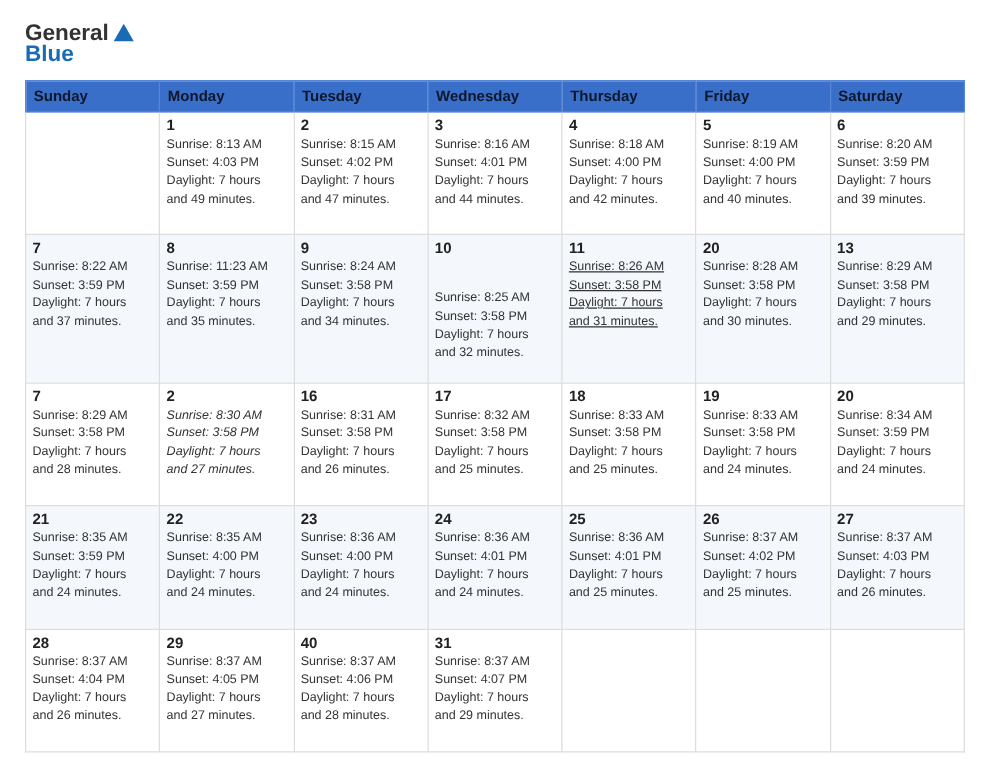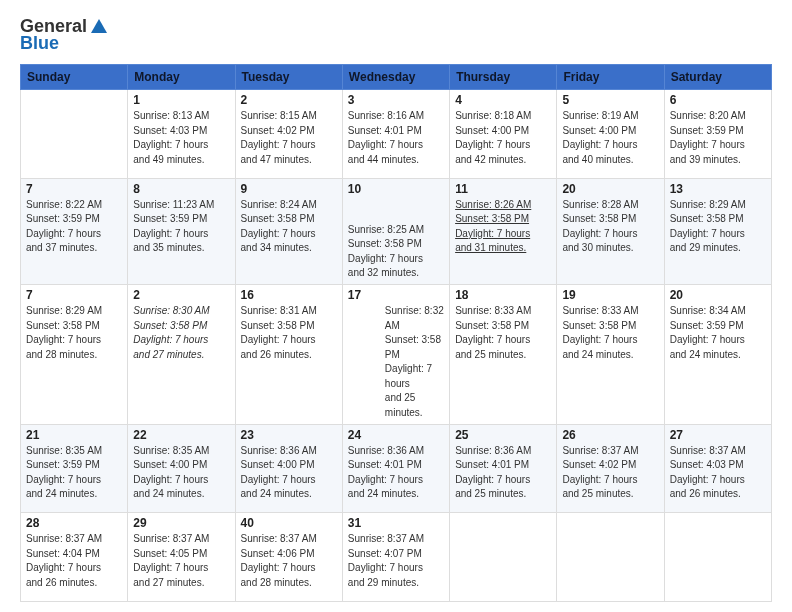--- a/index.html
+++ b/index.html
@@ -249,21 +249,21 @@
           </td>
           <td>
             <span class="day-number">16</span>
             <div class="day-info" style="white-space: pre-line;">Sunrise: 8:31 AM
 Sunset: 3:58 PM
 Daylight: 7 hours
 and 26 minutes.</div>
           </td>
           <td>
             <span class="day-number">17</span>
-            <div class="day-info" style="white-space: pre-line; margin-left: 37px;">Sunrise: 8:32 AM
+            <div class="day-info" style="white-space: pre-line;">Sunrise: 8:32 AM
 Sunset: 3:58 PM
 Daylight: 7 hours
 and 25 minutes.</div>
           </td>
           <td>
             <span class="day-number">18</span>
             <div class="day-info" style="white-space: pre-line;">Sunrise: 8:33 AM
 Sunset: 3:58 PM
 Daylight: 7 hours
 and 25 minutes.</div>

